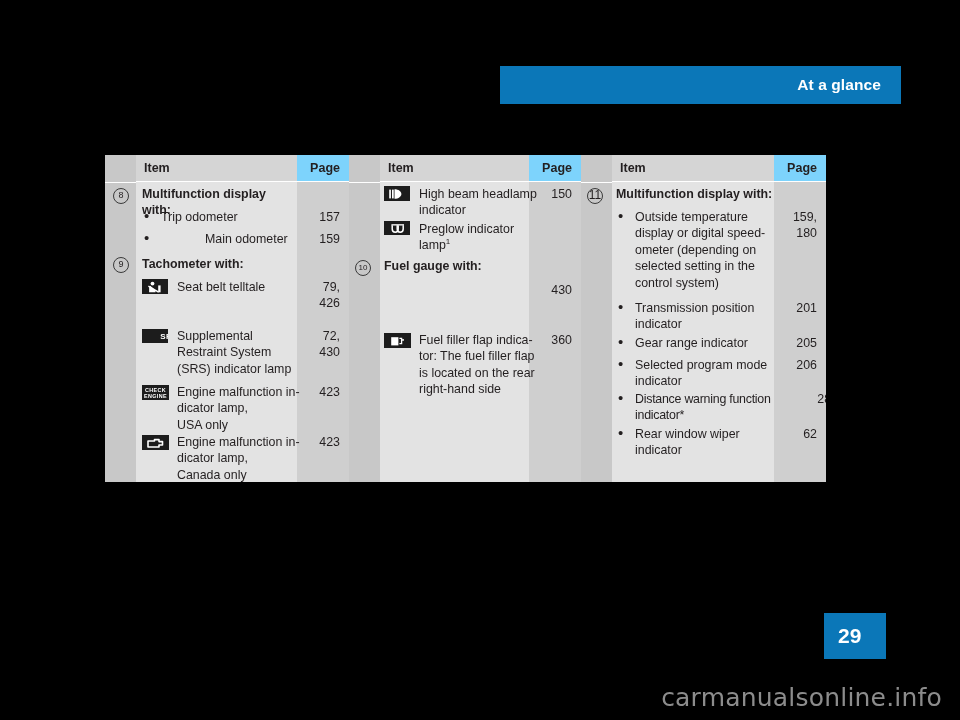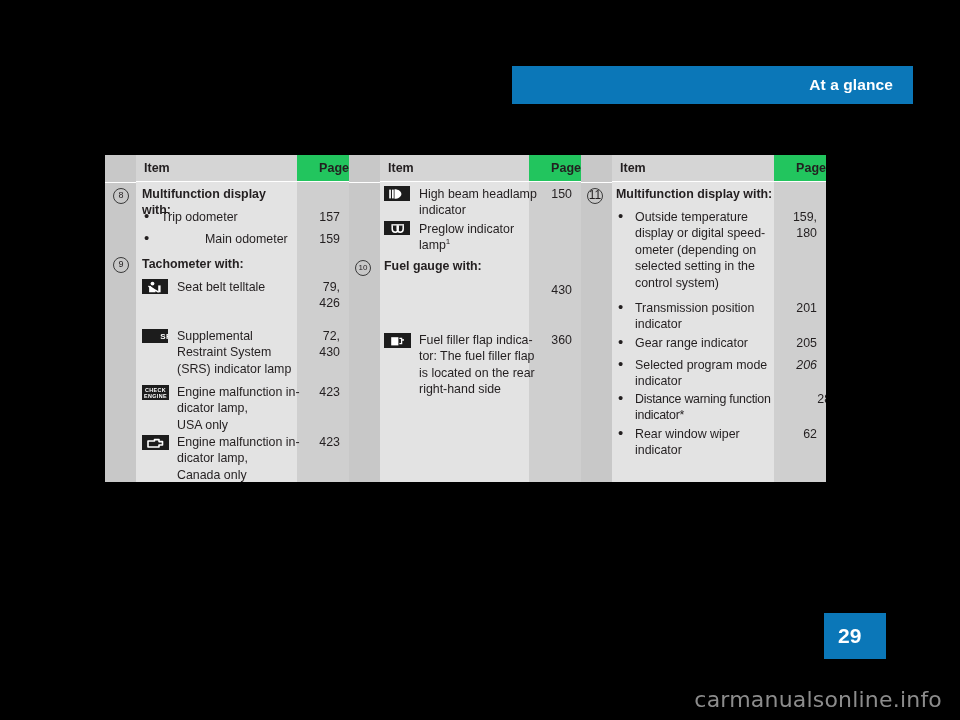--- a/index.html
+++ b/index.html
@@ -12,21 +12,21 @@
     height: 720px;
     position: relative;
     overflow: hidden;
     font-family: "Liberation Sans", sans-serif;
     color: #231f20;
   }
 
   
   .header-bar {
     position: absolute;
-    left: 512px;
+    left: 500px;
     top: 66px;
     width: 401px;
     height: 38px;
     background: #0b77b8;
   }
   .header-title {
     position: absolute;
     right: 20px;
     top: 50%;
     transform: translateY(-50%);
@@ -107,21 +107,21 @@
     box-sizing: border-box;
     border-bottom: 1.5px solid #ffffff;
     background: #cfcfcf;
     display: flex;
     align-items: center;
     font-size: 12.5px;
     font-weight: bold;
     color: #231f20;
   }
   .item-col .head-cell { padding-left: 8px; background: #d5d5d5; }
-  .page-col .head-cell { justify-content: flex-end; background: #22c55e; }
+  .page-col .head-cell { justify-content: flex-end; padding-right: 9px; background: #7dd3fc; }
 
   
   .rows {
     position: relative;
   }
 
   .num-circle {
     position: absolute;
     width: 14px;
     height: 14px;
@@ -184,21 +184,21 @@
     font-size: 8px;
     vertical-align: super;
     line-height: 0;
   }
 
   
   .watermark {
     position: absolute;
     right: 18px;
     bottom: 8px;
-    font-size: 22px;
+    font-size: 25px;
     color: #8c8c8c;
     font-family: "DejaVu Sans", sans-serif;
     letter-spacing: 0.2px;
     white-space: nowrap;
   }
 </style>
 </head>
 <body>
 
 <div class="header-bar">
@@ -362,21 +362,21 @@
 indicator</div>
       <div class="pagenum" style="left:193px;top:118px;width:43px;white-space:pre-line;">201</div>
 
       <div class="bullet" style="left:37px;top:152px;">•</div>
       <div class="label" style="left:54px;top:153px;width:140px;white-space:pre-line;">Gear range indicator</div>
       <div class="pagenum" style="left:193px;top:153px;width:43px;white-space:pre-line;">205</div>
 
       <div class="bullet" style="left:37px;top:174px;">•</div>
       <div class="label" style="left:54px;top:175px;width:140px;white-space:pre-line;">Selected program mode
 indicator</div>
-      <div class="pagenum" style="left:193px;top:175px;width:43px;white-space:pre-line;font-style:italic;">206</div>
+      <div class="pagenum" style="left:193px;top:175px;width:43px;white-space:pre-line;">206</div>
 
       <div class="bullet" style="left:37px;top:208px;">•</div>
       <div class="label" style="left:54px;top:209px;width:146px;white-space:pre-line;letter-spacing:-0.25px;">Distance warning function
 indicator*</div>
       <div class="pagenum" style="left:193px;top:209px;width:43px;white-space:pre-line;margin-left:21px;">284</div>
 
       <div class="bullet" style="left:37px;top:243px;">•</div>
       <div class="label" style="left:54px;top:244px;width:140px;white-space:pre-line;">Rear window wiper
 indicator</div>
       <div class="pagenum" style="left:193px;top:244px;width:43px;white-space:pre-line;">62</div>

